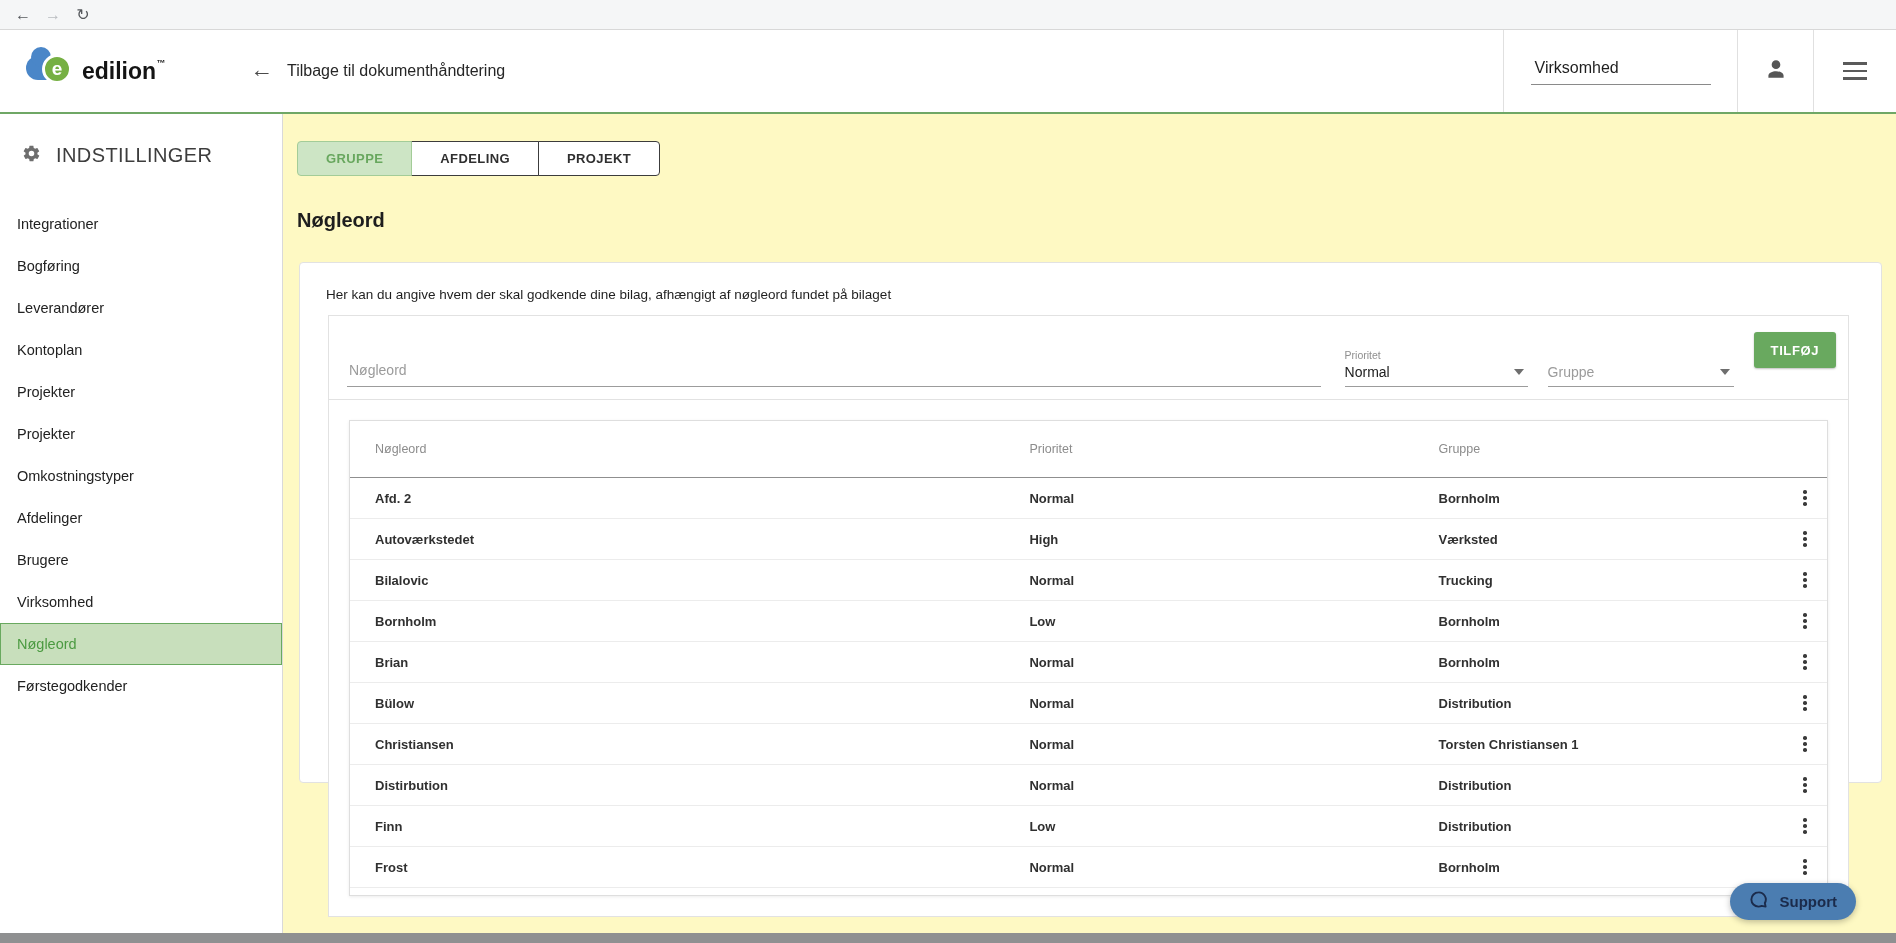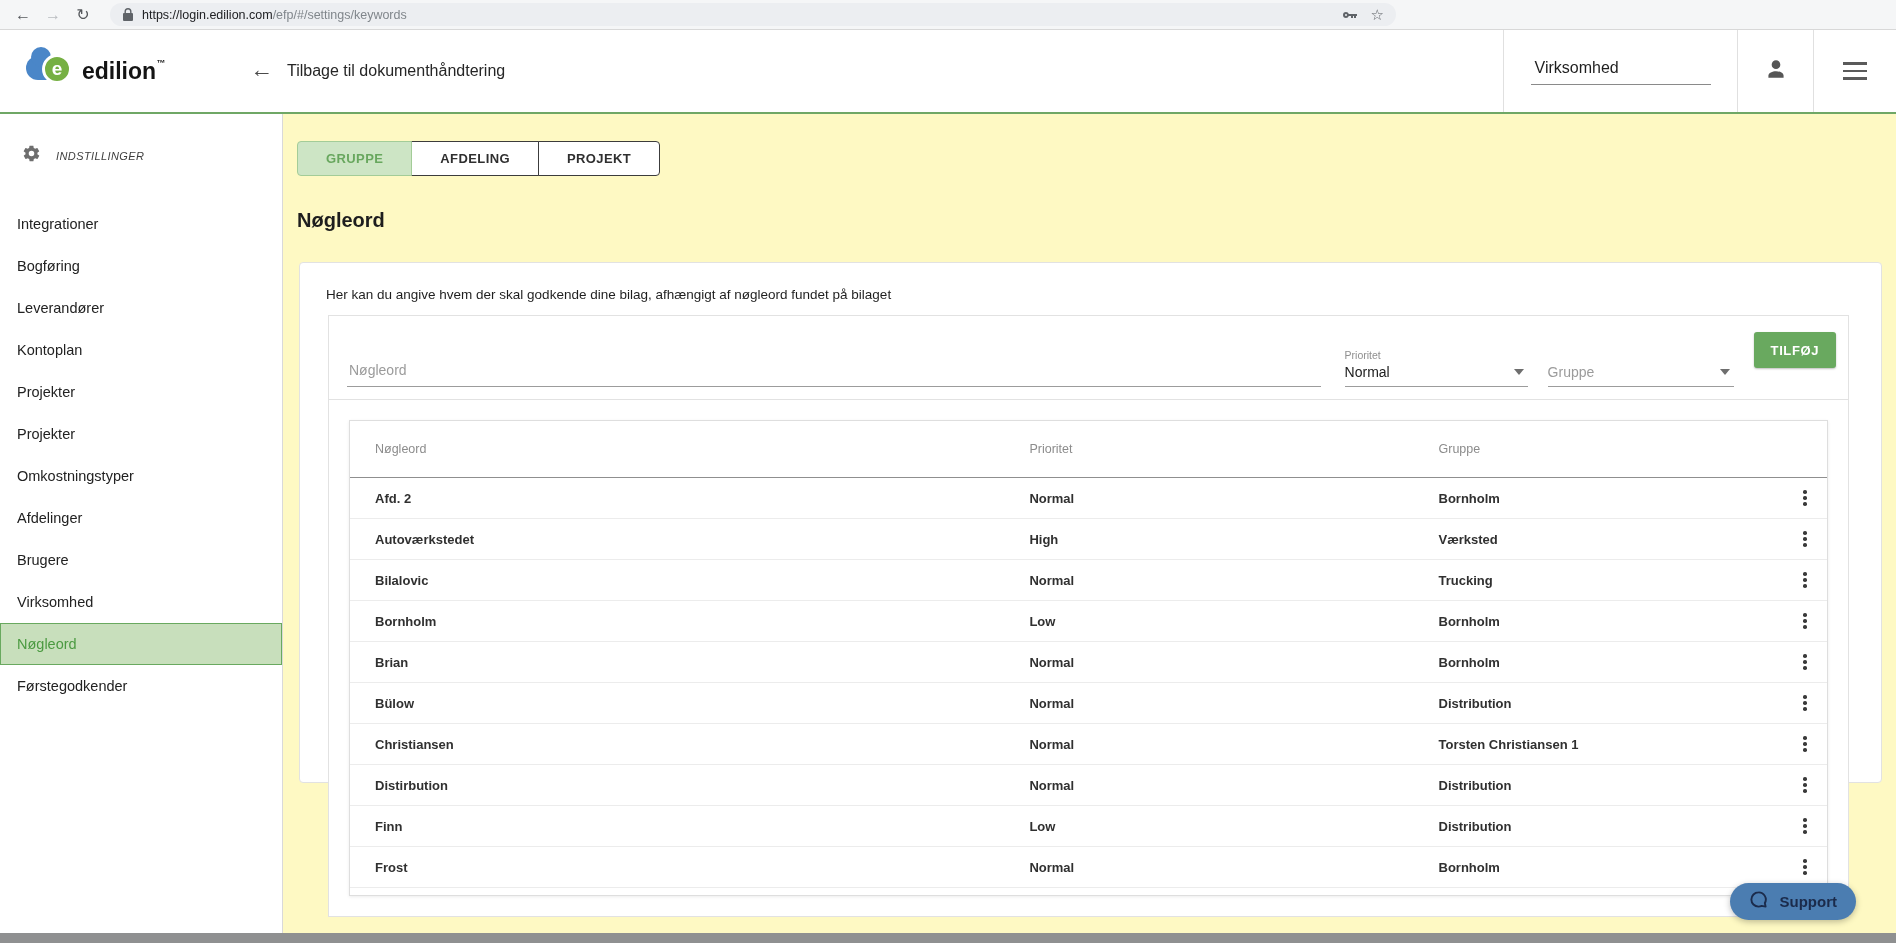--- a/index.html
+++ b/index.html
@@ -38,21 +38,21 @@
   .company-inner { width:180px; border-bottom:1px solid #8a8a8a; padding:2px 2px 7px 4px; font-size:16px; color:#1f1f1f; }
   .person-box { width:76px; border-left:1px solid #e0e0e0; display:flex; align-items:center; justify-content:center; cursor:pointer; }
   .burger-box { width:83px; border-left:1px solid #e0e0e0; display:flex; align-items:center; justify-content:center; cursor:pointer; }
   .burger { display:flex; flex-direction:column; gap:5px; }
   .burger i { display:block; width:24px; height:2.5px; background:#5a5a5a; }
 
   
   .app-body { display:flex; height:829px; }
   .sidebar { width:283px; background:#fff; border-right:1px solid #d9d9d9; }
   .sb-head { display:flex; align-items:center; gap:15px; padding:30px 0 0 22px; }
-  .sb-title { font-size:11px; color:#3d3d3d; letter-spacing:.4px;font-style:italic; }
+  .sb-title { font-size:20px; color:#3d3d3d; letter-spacing:.4px; }
   .sb-items { margin-top:36px; }
   .sb-item { height:42px; display:flex; align-items:center; padding-left:17px; font-size:14.5px; color:#222; cursor:pointer; }
   .sb-item.selected { background:#c8dfbc; border:1px solid #69a95f; color:#4b9a41; padding-left:16px; }
 
   .content { flex:1; background:#fef9c3; position:relative; padding-left:14px; }
 
   
   .tabs { margin-top:27px; display:flex; }
   .tab { height:35px; display:flex; align-items:center; justify-content:center; padding:0 28px;
          font-size:13px; font-weight:bold; letter-spacing:.4px; color:#2f2f2f; background:#fff;
@@ -101,35 +101,20 @@
   .support-label { color:#1b2b4b; font-weight:bold; font-size:15px; }
   .bottom-strip { position:fixed; left:0; right:0; bottom:0; height:10px; background:#8f9091; z-index:11; }
 </style>
 </head>
 <body>
 
 <div class="browser-bar">
   <span class="nav-ico">←</span>
   <span class="nav-ico disabled">→</span>
   <span class="nav-ico">↻</span>
-  <div class="omnibox">
-    <span class="lock-icon">
-      <svg width="12" height="13" viewBox="0 0 12 13">
-          <path fill="#5f6368" d="M6 0a3.5 3.5 0 0 0-3.5 3.5V5H2a1 1 0 0 0-1 1v6a1 1 0 0 0 1 1h8a1 1 0 0 0 1-1V6a1 1 0 0 0-1-1h-.5V3.5A3.5 3.5 0 0 0 6 0zm0 1.4A2.1 2.1 0 0 1 8.1 3.5V5H3.9V3.5A2.1 2.1 0 0 1 6 1.4z"></path>
-        </svg>
-    </span>
-    <span class="url"><span>https://login.edilion.com</span><span class="path">/efp/#/settings/keywords</span></span>
-    <span class="omni-spacer"></span>
-    <span class="key-icon">
-      <svg width="16" height="10" viewBox="0 0 16 10">
-          <path fill="#5f6368" d="M5 2a3 3 0 1 0 0 6 3 3 0 0 0 2.83-2H10v2h2V6h1v2h2V6h1V4H7.83A3 3 0 0 0 5 2zm0 2a1 1 0 1 1 0 2 1 1 0 0 1 0-2z"></path>
-        </svg>
-    </span>
-    <span class="star-icon">☆</span>
-  </div>
 </div>
 
 <div class="app-header">
   <div class="logo-wrap">
     <span class="logo-mark">
       <span class="cloud"></span>
       <span class="e-badge">e</span>
     </span>
     <span class="wordmark"><span>edilion</span><span class="tm">™</span></span>
   </div>

